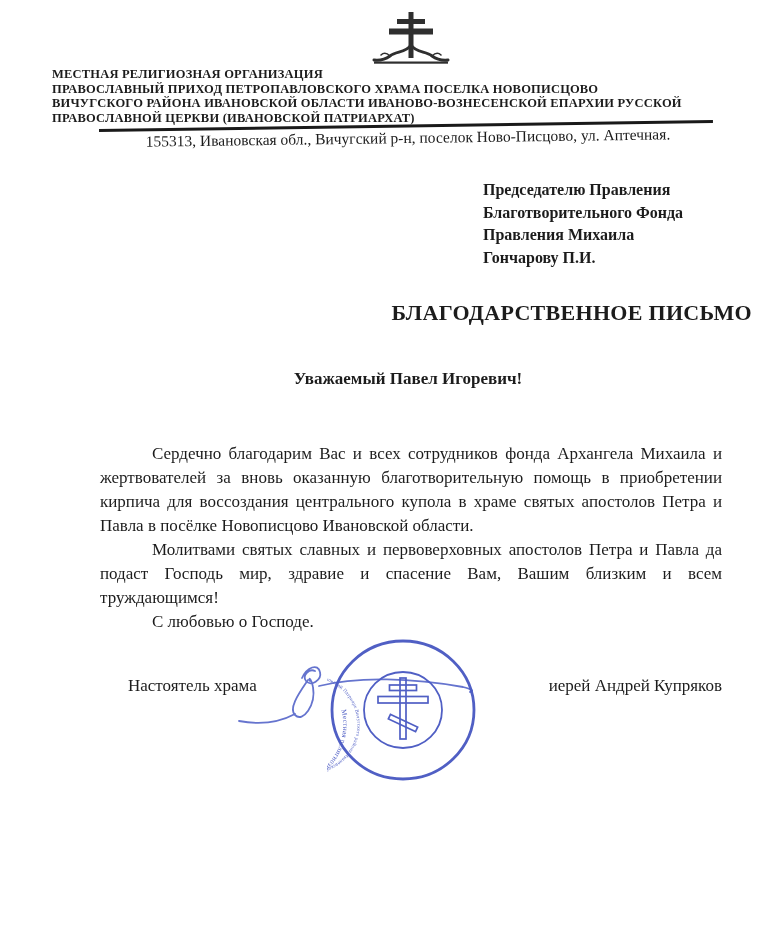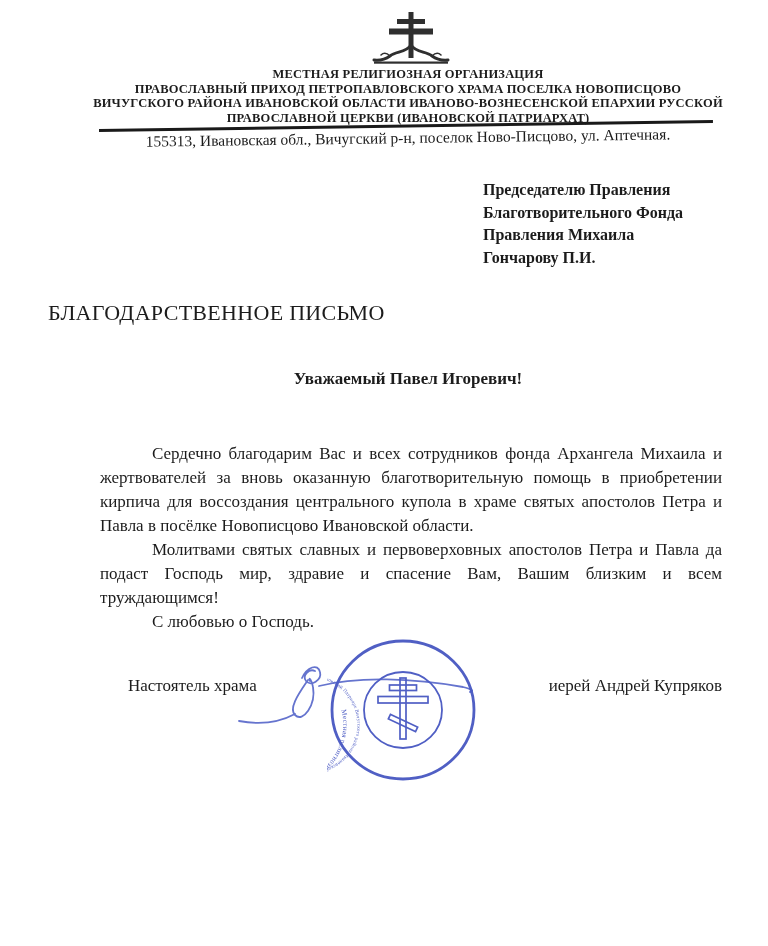--- a/index.html
+++ b/index.html
@@ -16,21 +16,21 @@
   .emblem {
     position: absolute;
     left: 366px; top: 11px;
     width: 90px; height: 54px;
   }
   
   .org-block {
     position: absolute;
     left: 52px; top: 67px;
     width: 712px;
-    text-align: center;
+    text-align: left;
   }
   .org-line {
     font-weight: bold;
     font-size: 12.5px;
     line-height: 14.5px;
     letter-spacing: 0.2px;
     white-space: nowrap;
   }
   .rule {
     position: absolute;
@@ -53,24 +53,24 @@
   
   .recipient {
     position: absolute;
     left: 483px; top: 179px;
     font-weight: bold;
     font-size: 16px;
     line-height: 22.5px;
   }
   .title {
     position: absolute;
-    left: 48px; top: 300px;
+    left: 40px; top: 300px;
     width: 712px;
-    text-align: left;
-    font-weight: normal;
+    text-align: right;
+    font-weight: bold;
     font-size: 22px;
     letter-spacing: 0.3px;
   }
   .salutation {
     position: absolute;
     left: 52px; top: 369px;
     width: 712px;
     text-align: center;
     font-weight: bold;
     font-size: 17px;
@@ -146,21 +146,21 @@
     <div>Гончарову П.И.</div>
   </div>
 
   <div class="title">БЛАГОДАРСТВЕННОЕ ПИСЬМО</div>
 
   <div class="salutation">Уважаемый Павел Игоревич!</div>
 
   <div class="body-text">
     <p>Сердечно благодарим Вас и всех сотрудников фонда Архангела Михаила и жертвователей за вновь оказанную благотворительную помощь в приобретении кирпича для воссоздания центрального купола в храме святых апостолов Петра и Павла в посёлке Новописцово Ивановской области.</p>
     <p>Молитвами святых славных и первоверховных апостолов Петра и Павла да подаст Господь мир, здравие и спасение Вам, Вашим близким и всем труждающимся!</p>
-    <p>С любовью о Господь.</p>
+    <p>С любовью о Господе.</p>
   </div>
 
   <div class="sig-left">Настоятель храма</div>
   <div class="sig-right">иерей Андрей Купряков</div>
 
   <svg class="stamp" viewBox="0 0 152 150" aria-hidden="true">
     <defs>
       <path id="ringOuter" d="M 14.5 75 A 61.5 60.5 0 1 1 14.4 74.6"></path>
       <path id="ringInner" d="M 28 75 A 48 47 0 1 1 27.9 74.7"></path>
     </defs>

